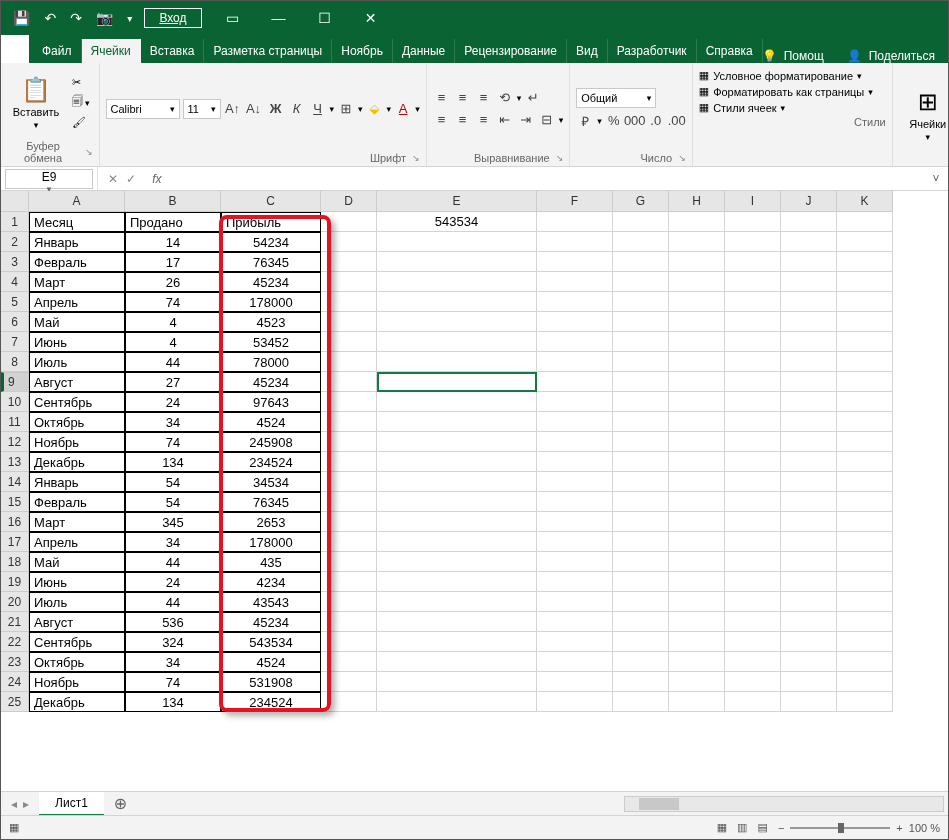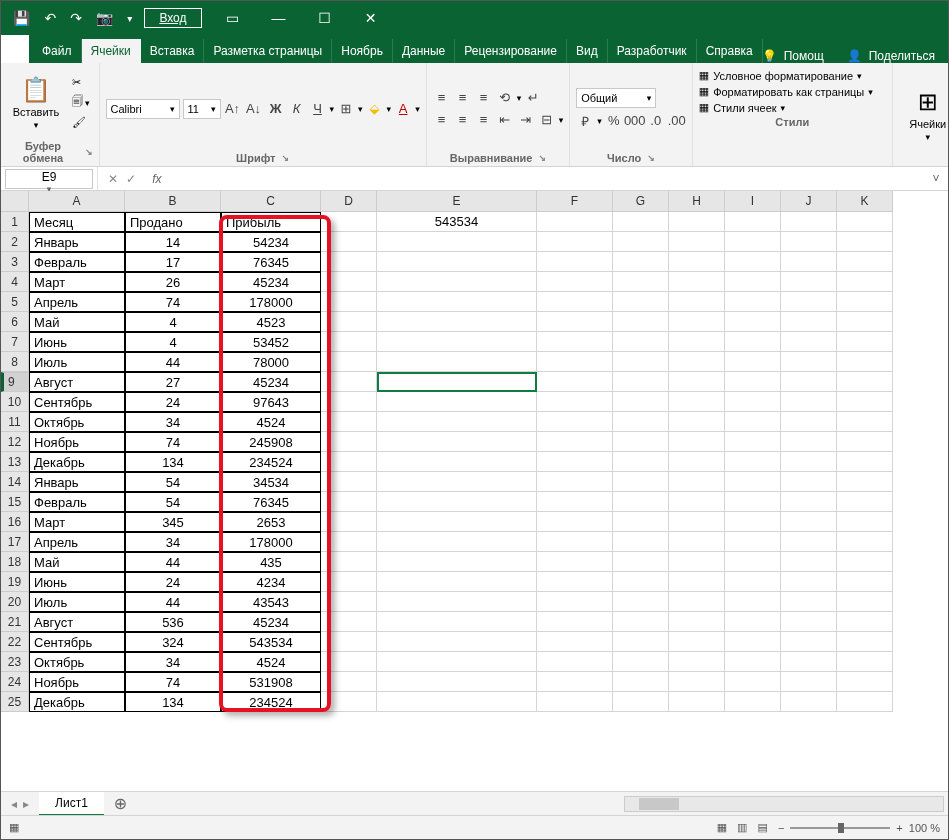--- a/index.html
+++ b/index.html
@@ -20,21 +20,21 @@
 .tabstrip .tab { padding: 5px 9px; cursor: pointer; white-space: nowrap; border-right: 1px solid rgba(255,255,255,0.15); }
 .tabstrip .tab.active { background: #f3f3f3; color: #0a6332; }
 .tabstrip .spacer { flex: 1; }
 .tabstrip .right { display: flex; align-items: center; gap: 6px; padding-right: 10px; }
 .tabstrip .right span { font-size: 12px; }
 
 
 .ribbon { background: #f3f3f3; border-bottom: 1px solid #d4d4d4; height: 104px; display: flex; font-size: 11px; }
 .group { border-right: 1px solid #e1e1e1; display: flex; flex-direction: column; padding: 4px 6px 2px 6px; }
 .group-body { flex: 1; display: flex; gap: 4px; }
-.group-label { text-align: center; color: #666; font-size: 11px; padding-top: 2px; display: flex; justify-content: center; align-items: center; gap: 6px; font-weight: bold; }
+.group-label { text-align: center; color: #666; font-size: 11px; padding-top: 2px; display: flex; justify-content: flex-end; align-items: center; gap: 6px; }
 .group-label .dlg { font-size: 9px; color: #888; cursor: pointer; }
 .btncol { display: flex; flex-direction: column; gap: 2px; justify-content: center; }
 .bigbtn { display: flex; flex-direction: column; align-items: center; justify-content: center; width: 58px; font-size: 11px; gap: 2px; cursor: pointer; }
 .bigbtn .ic { font-size: 24px; }
 .smbtn { display: flex; align-items: center; gap: 2px; padding: 1px 3px; cursor: pointer; font-size: 11px; }
 .sel { border: 1px solid #c8c8c8; background: #fff; padding: 1px 4px; font-size: 11px; height: 20px; display: flex; align-items: center; justify-content: space-between; }
 .sel.font { width: 74px; }
 .sel.size { width: 38px; }
 .row { display: flex; gap: 3px; align-items: center; }
 .iconsq { width: 18px; height: 18px; display: inline-flex; align-items: center; justify-content: center; font-size: 13px; color: #444; cursor: pointer; }

